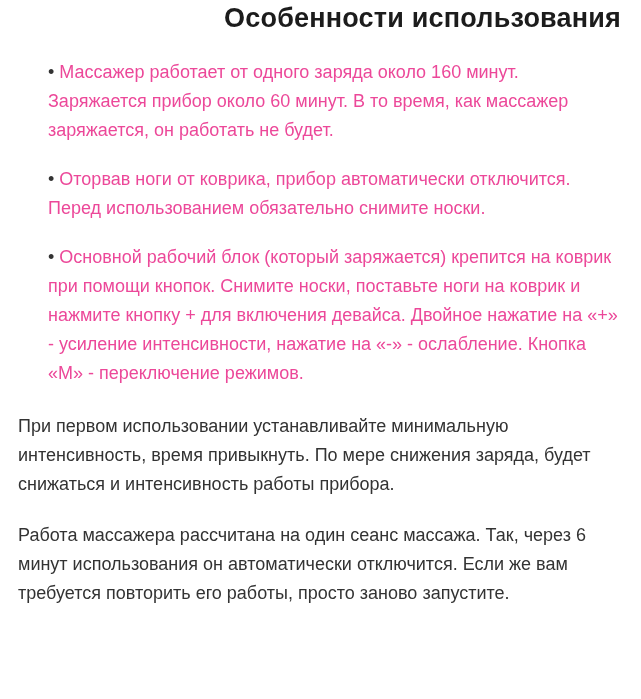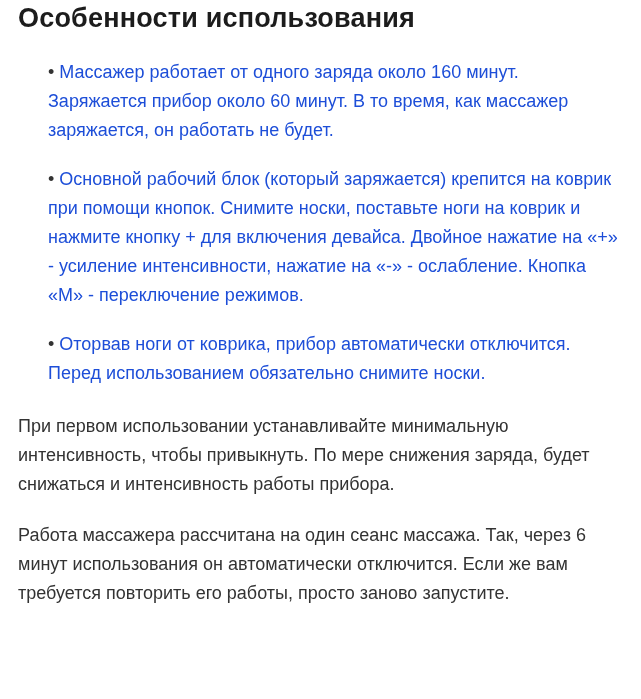--- a/index.html
+++ b/index.html
@@ -16,31 +16,32 @@
       font-family: "Liberation Sans", "DejaVu Sans", sans-serif;
       color: #333333;
     }
     .page-title {
       font-size: 27px;
       line-height: 1.25;
       font-weight: 700;
       color: #1c1c1c;
       margin: 0 0 22px 0;
       letter-spacing: 0.2px;
+      text-align: right;
     }
     .features-list {
       list-style: none;
       margin: 0 0 24px 0;
       padding: 0 0 0 30px;
     }
     .features-list li {
       font-size: 18px;
       line-height: 29px;
       margin: 12px 0 20px 0;
-      color: #1d4ed8;
+      color: #ec4899;
     }
     .features-list li::before {
       content: "\2022\00a0 ";
       color: #333333;
     }
     .body-paragraph {
       font-size: 18px;
       line-height: 29px;
       margin: 0 0 22px 0;
       color: #333333;
@@ -48,21 +49,21 @@
   </style>
 </head>
 <body>
 
 <div class="page">
 
   <h1 class="page-title">Особенности использования</h1>
 
   <ul class="features-list">
     <li>Массажер работает от одного заряда около 160 минут. Заряжается прибор около 60 минут. В то время, как массажер заряжается, он работать не будет.</li>
+    <li>Оторвав ноги от коврика, прибор автоматически отключится. Перед использованием обязательно снимите носки.</li>
     <li>Основной рабочий блок (который заряжается) крепится на коврик при помощи кнопок. Снимите носки, поставьте ноги на коврик и нажмите кнопку + для включения девайса. Двойное нажатие на «+» - усиление интенсивности, нажатие на «-» - ослабление. Кнопка «М» - переключение режимов.</li>
-    <li>Оторвав ноги от коврика, прибор автоматически отключится. Перед использованием обязательно снимите носки.</li>
   </ul>
 
-  <p class="body-paragraph">При первом использовании устанавливайте минимальную интенсивность, чтобы привыкнуть. По мере снижения заряда, будет снижаться и интенсивность работы прибора.</p>
+  <p class="body-paragraph">При первом использовании устанавливайте минимальную интенсивность, время привыкнуть. По мере снижения заряда, будет снижаться и интенсивность работы прибора.</p>
 
   <p class="body-paragraph">Работа массажера рассчитана на один сеанс массажа. Так, через 6 минут использования он автоматически отключится. Если же вам требуется повторить его работы, просто заново запустите.</p>
 
 </div>
 
 </body></html>

